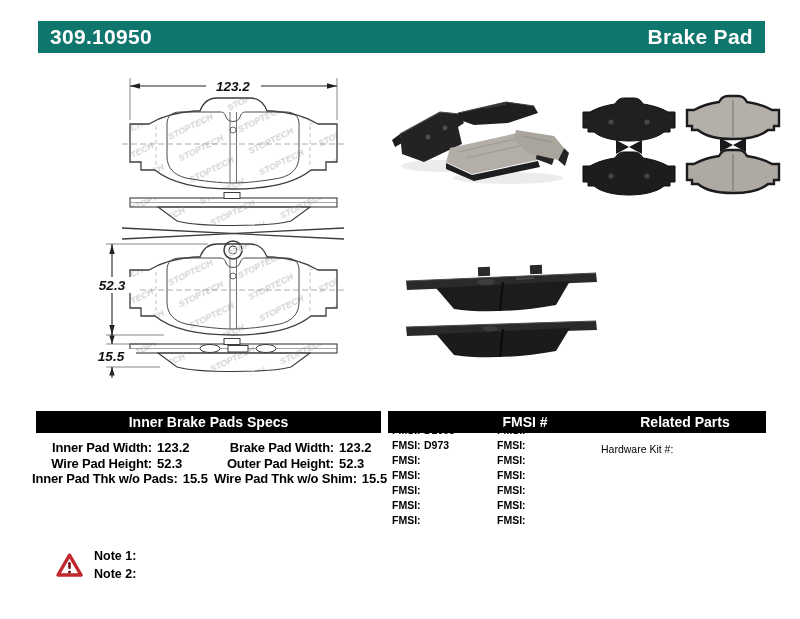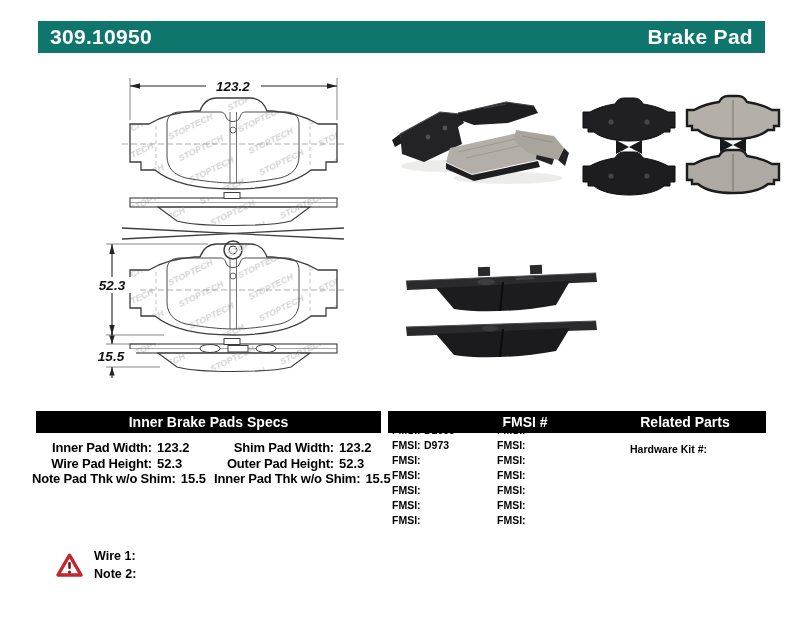--- a/index.html
+++ b/index.html
@@ -29,21 +29,21 @@
   .spec-table.outer{left:214px;}
   .spec-row{display:flex;height:15.5px;align-items:center;}
   .spec-label{flex:0 0 120px;text-align:right;white-space:nowrap;letter-spacing:-0.2px;}
   .spec-value{padding-left:5px;white-space:nowrap;}
   
   .fmsi-col{position:absolute;top:422px;font-size:10.5px;font-weight:bold;color:#000;}
   .fmsi-col.c1{left:392px;}
   .fmsi-col.c2{left:497px;}
   .fmsi-row{height:15px;display:flex;align-items:center;white-space:nowrap;}
   .fmsi-label{display:inline-block;width:32px;}
-  .related-col{position:absolute;left:630px;top:441px;font-size:10.5px;font-weight:bold;text-align:center;}
+  .related-col{position:absolute;left:601px;top:441px;font-size:10.5px;font-weight:normal;text-align:center;}
   .related-row{height:15px;display:flex;align-items:center;white-space:nowrap;}
   .related-value{padding-left:5px;}
   
   .note-line{position:absolute;left:94px;font-size:12.5px;font-weight:bold;color:#000;white-space:nowrap;}
   svg text{font-family:"Liberation Sans",sans-serif;}
 </style>
 </head>
 <body>
 
 <div class="titlebar">
@@ -219,36 +219,36 @@
 <div class="spec-table inner">
   <div class="spec-row">
     <span class="spec-label">Inner Pad Width:</span>
     <span class="spec-value">123.2</span>
   </div>
   <div class="spec-row">
     <span class="spec-label">Wire Pad Height:</span>
     <span class="spec-value">52.3</span>
   </div>
   <div class="spec-row">
-    <span class="spec-label">Note Pad Thk w/o Shim:</span>
+    <span class="spec-label">Inner Pad Thk w/o Pads:</span>
     <span class="spec-value">15.5</span>
   </div>
 </div>
 
 <div class="spec-table outer">
   <div class="spec-row">
-    <span class="spec-label">Shim Pad Width:</span>
+    <span class="spec-label">Brake Pad Width:</span>
     <span class="spec-value">123.2</span>
   </div>
   <div class="spec-row">
     <span class="spec-label">Outer Pad Height:</span>
     <span class="spec-value">52.3</span>
   </div>
   <div class="spec-row">
-    <span class="spec-label">Inner Pad Thk w/o Shim:</span>
+    <span class="spec-label">Wire Pad Thk w/o Shim:</span>
     <span class="spec-value">15.5</span>
   </div>
 </div>
 
 <div class="fmsi-col c1">
   <div class="fmsi-row">
       <span class="fmsi-label">FMSI:</span>
       <span>D1095</span>
     </div>
   <div class="fmsi-row">
@@ -313,19 +313,19 @@
     <span class="related-value"></span>
   </div>
 </div>
 
 <svg class="abs" style="left:56px;top:553px;" width="27" height="25" viewBox="0 0 27 25">
   <path d="M13.5 2.2 L25 22 L2 22 Z" fill="#ffffff" stroke="#c1272d" stroke-width="3.4" stroke-linejoin="round"></path>
   <rect x="12.2" y="9" width="2.6" height="7" rx="1.2" fill="#7a1016"></rect>
   <circle cx="13.5" cy="19" r="1.5" fill="#7a1016"></circle>
 </svg>
 <div class="note-line" style="top:549px;">
-  <span>Wire 1:</span>
+  <span>Note 1:</span>
   <span></span>
 </div>
 <div class="note-line" style="top:567px;">
   <span>Note 2:</span>
   <span></span>
 </div>
 
 </body></html>

